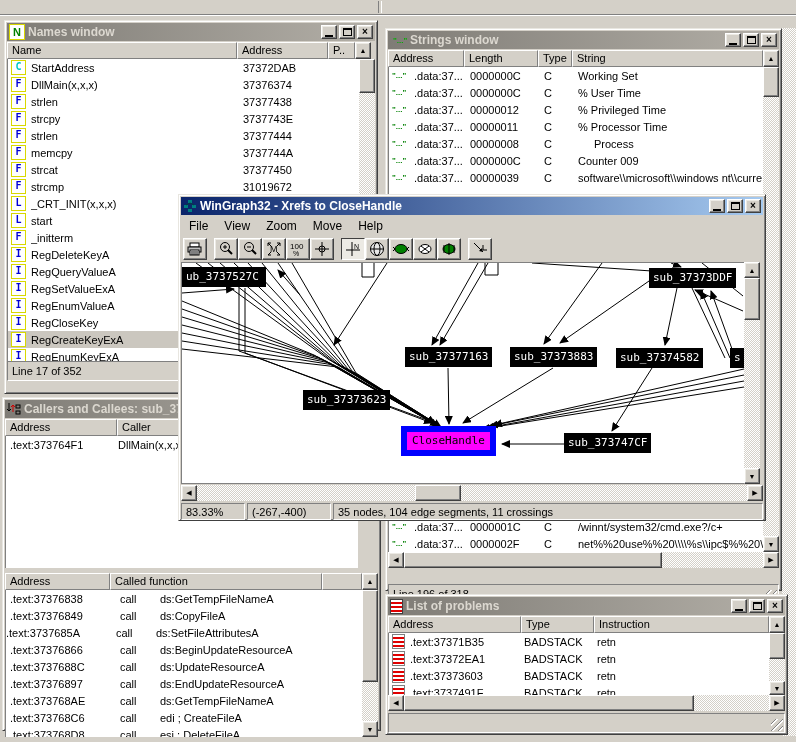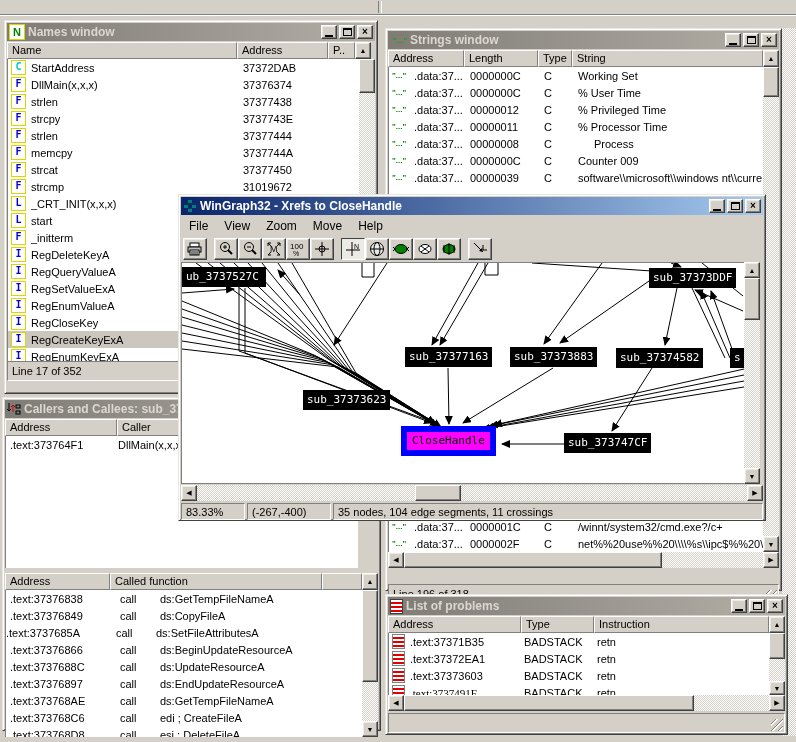--- a/index.html
+++ b/index.html
@@ -409,21 +409,21 @@
         <span class="cell" style="flex:1;">retn</span>
       </div>
     <div class="lrow">
         <span class="dicon"></span>
         <span class="cell" style="width:114px;">.text:37373603</span>
         <span class="cell" style="width:73px;">BADSTACK</span>
         <span class="cell" style="flex:1;">retn</span>
       </div>
     <div class="lrow">
         <span class="dicon"></span>
-        <span class="cell" style="width:114px;font-family:Liberation Serif, serif;">.text:3737491F</span>
+        <span class="cell" style="width:114px;">.text:3737491F</span>
         <span class="cell" style="width:73px;">BADSTACK</span>
         <span class="cell" style="flex:1;">retn</span>
       </div>
     <div class="vscroll">
       <div class="thumb" style="height:26px;"></div>
       <div class="dither" style="flex:1;"></div>
       <span class="sb" style="width:16px;height:14px;">▼</span>
     </div>
   </div>
   <div class="hscroll">

